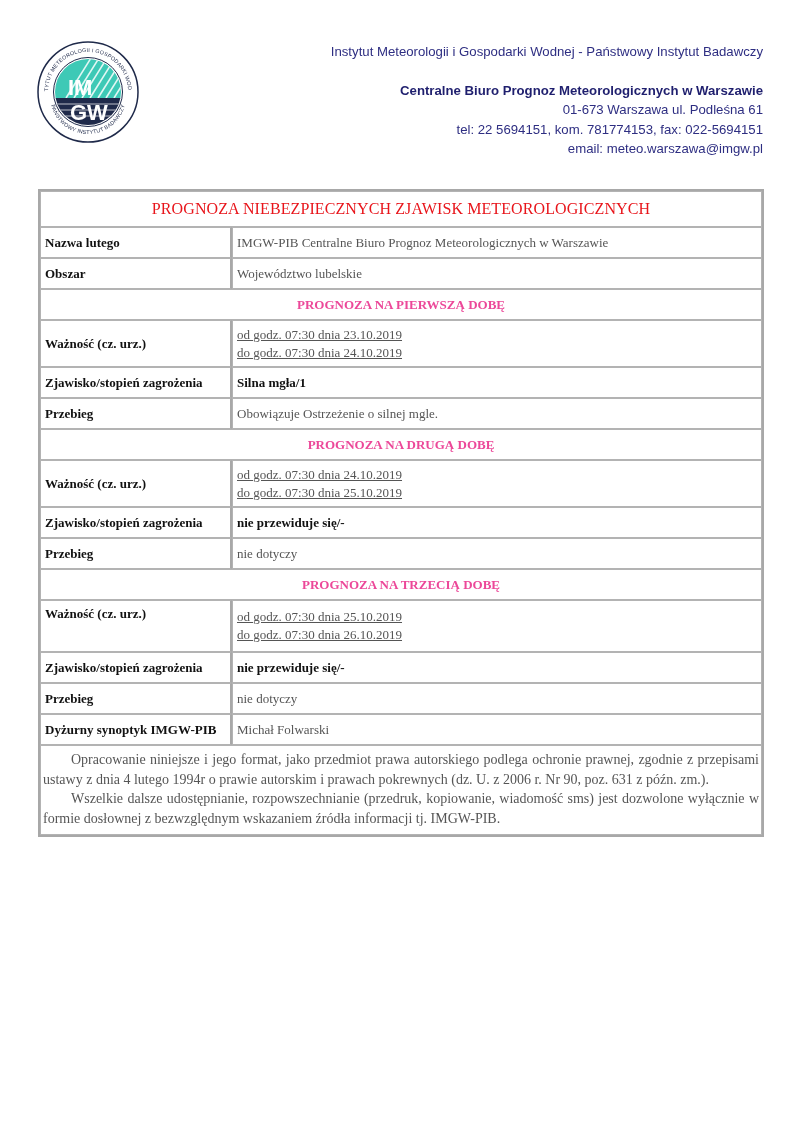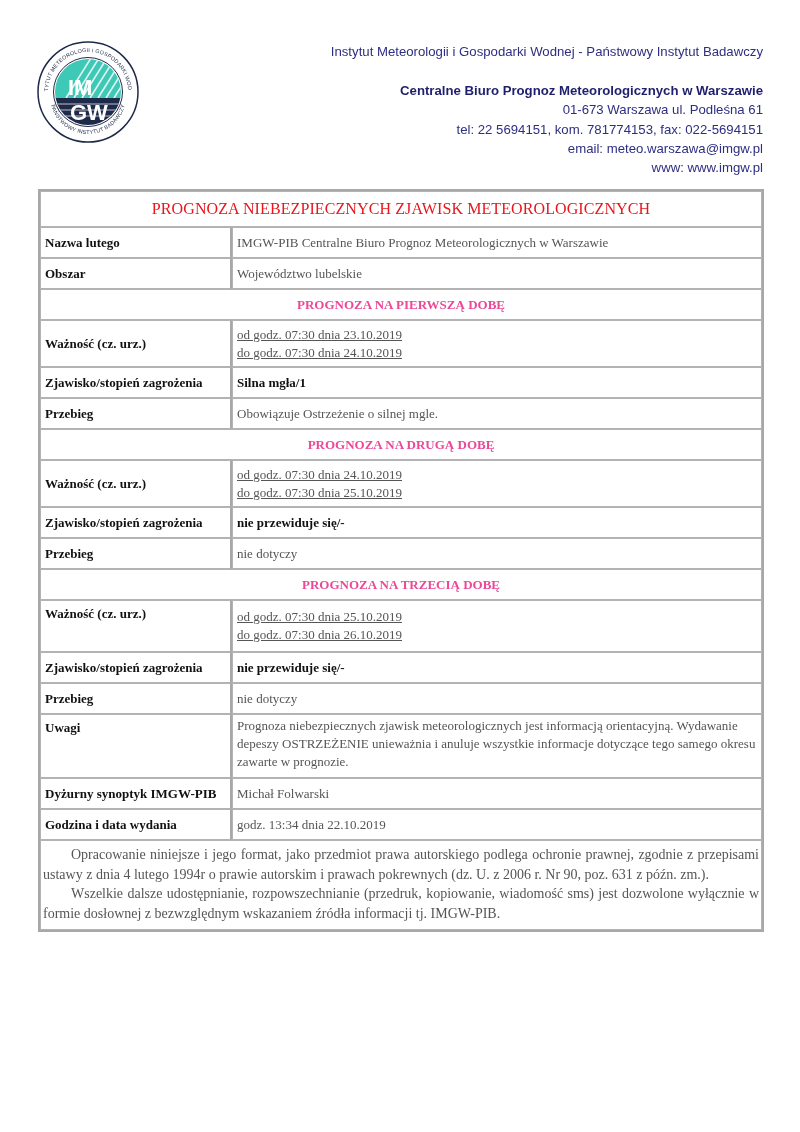--- a/index.html
+++ b/index.html
@@ -68,21 +68,20 @@
     </text>
   </svg>
 </div>
 
 <div class="header-info">
   <div class="line">Instytut Meteorologii i Gospodarki Wodnej - Państwowy Instytut Badawczy</div>
   <div class="line bold">Centralne Biuro Prognoz Meteorologicznych w Warszawie</div>
   <div class="line">01-673 Warszawa ul. Podleśna 61</div>
   <div class="line">tel: 22 5694151, kom. 781774153, fax: 022-5694151</div>
   <div class="line">email: meteo.warszawa@imgw.pl</div>
-  <div class="line">www: www.imgw.pl</div>
 </div>
 
 <table class="doc">
   <tbody>
       <tr class="title">
     <td colspan="2">PROGNOZA NIEBEZPIECZNYCH ZJAWISK METEOROLOGICZNYCH</td>
   </tr>
   <tr class="r1">
     <td class="label">Nazwa lutego</td>
     <td class="value">IMGW-PIB Centralne Biuro Prognoz Meteorologicznych w Warszawie</td>
@@ -142,31 +141,23 @@
   </tr>
   <tr class="r1">
     <td class="label">Zjawisko/stopień zagrożenia</td>
     <td class="value bold">nie przewiduje się/-</td>
   </tr>
   <tr class="r1">
     <td class="label">Przebieg</td>
     <td class="value">nie dotyczy</td>
   </tr>
 
-  <tr class="r3">
-    <td class="label">Uwagi</td>
-    <td class="value">Prognoza niebezpiecznych zjawisk meteorologicznych jest informacją orientacyjną. Wydawanie depeszy OSTRZEŻENIE unieważnia i anuluje wszystkie informacje dotyczące tego samego okresu zawarte w prognozie.</td>
-  </tr>
   <tr class="r1">
     <td class="label">Dyżurny synoptyk IMGW-PIB</td>
     <td class="value">Michał Folwarski</td>
-  </tr>
-  <tr class="r1">
-    <td class="label">Godzina i data wydania</td>
-    <td class="value">godz. 13:34 dnia 22.10.2019</td>
   </tr>
 
   <tr class="footer">
     <td colspan="2">
       <p>Opracowanie niniejsze i jego format, jako przedmiot prawa autorskiego podlega ochronie prawnej, zgodnie z przepisami ustawy z dnia 4 lutego 1994r o prawie autorskim i prawach pokrewnych (dz. U. z 2006 r. Nr 90, poz. 631 z późn. zm.).</p>
       <p>Wszelkie dalsze udostępnianie, rozpowszechnianie (przedruk, kopiowanie, wiadomość sms) jest dozwolone wyłącznie w formie dosłownej z bezwzględnym wskazaniem źródła informacji tj. IMGW-PIB.</p>
     </td>
   </tr>
 </tbody>
   </table>

